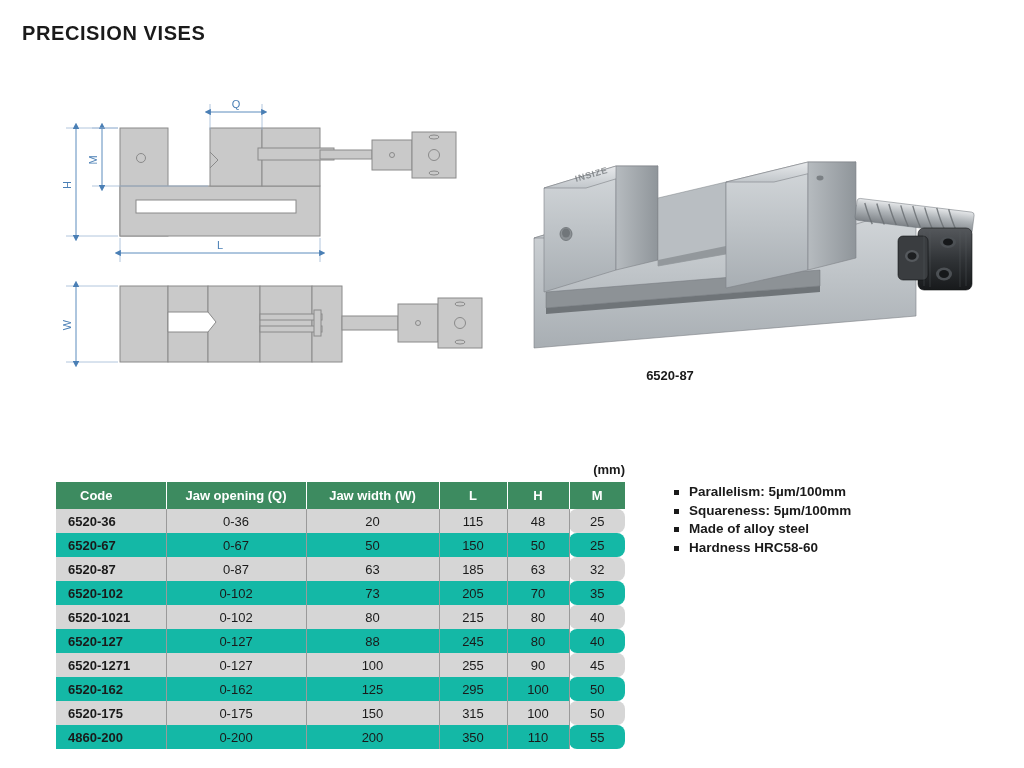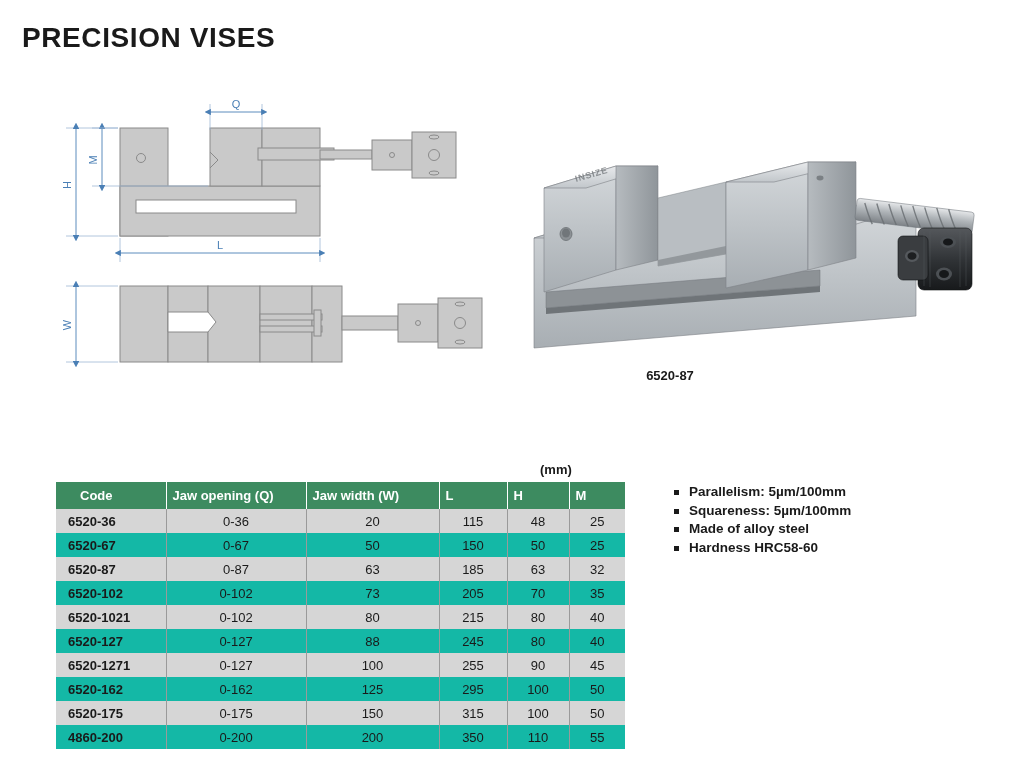--- a/index.html
+++ b/index.html
@@ -9,21 +9,21 @@
     background: #ffffff;
     font-family: "Liberation Sans", sans-serif;
     overflow: hidden;
   }
   .page { position: relative; width: 1024px; height: 768px; }
 
   
   .page-title {
     position: absolute;
     left: 22px; top: 22px;
-    font-size: 28px;
+    font-size: 20px;
     font-weight: bold;
     letter-spacing: 0.6px;
     color: #1a1a1a;
   }
 
   
   .drawing-area { position: absolute; left: 40px; top: 90px; width: 490px; height: 285px; }
   .photo-area   { position: absolute; left: 520px; top: 120px; width: 490px; height: 275px; }
 
   .photo-caption {
@@ -34,52 +34,52 @@
     font-size: 13px;
     font-weight: bold;
     color: #1a1a1a;
   }
 
   
   .unit-label {
     position: absolute;
     left: 540px; top: 462px;
     width: 85px;
-    text-align: left;
+    text-align: right;
     font-size: 13px;
     font-weight: bold;
     color: #1a1a1a;
   }
   .spec-table {
     position: absolute;
     left: 56px; top: 482px;
     width: 569px;
     border-collapse: collapse;
     font-size: 13px;
   }
   .spec-table th {
     background: #3d8b60;
     color: #ffffff;
     font-weight: bold;
     font-size: 13px;
     height: 27px;
     padding: 0 6px;
     border-right: 1px solid #ffffff;
-    text-align: left;
+    text-align: center;
   }
   .spec-table th:last-child { border-right: none; }
   .spec-table th.col-code { text-align: left; padding-left: 24px; }
   .spec-table td {
     height: 24px;
     padding: 0 6px;
     text-align: center;
     color: #1a1a1a;
     border-right: 1px solid #9a9a9a;
   }
-  .spec-table td:last-child { border-right: none; }
+  .spec-table td:last-child { border-right: none; border-radius: 8px; }
   .spec-table td.col-code {
     text-align: left;
     padding-left: 12px;
     font-weight: bold;
   }
   .spec-table tr.odd td  { background: #d6d6d6; }
   .spec-table tr.even td { background: #14b8a6; }
 
   
   .features {

